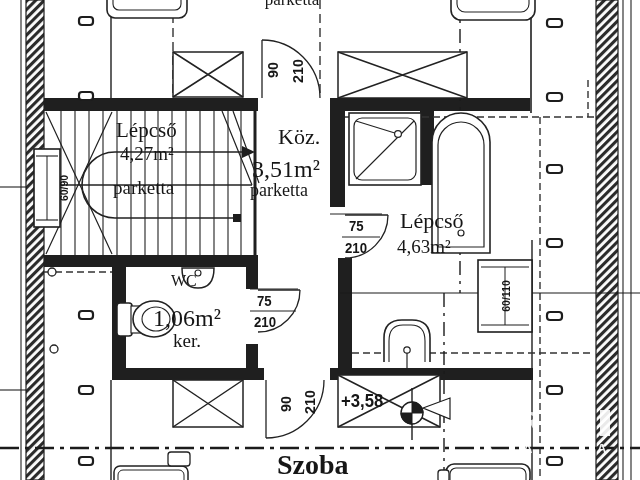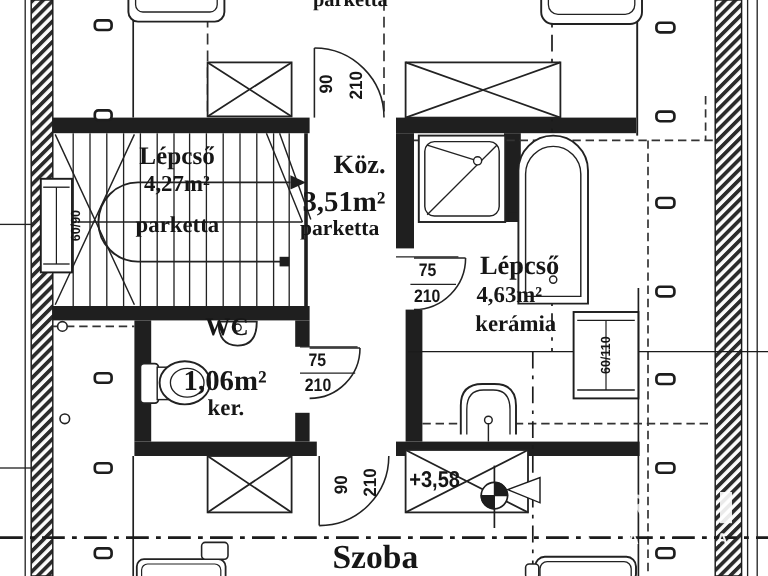--- a/index.html
+++ b/index.html
@@ -1,20 +1,20 @@
 <!DOCTYPE html>
 <html><head>
 <meta charset="utf-8">
 <style>
   html,body{margin:0;padding:0;background:#fff;}
   #stage{position:relative;width:640px;height:480px;overflow:hidden;background:#fff;
          font-family:"Liberation Serif",serif;color:#161616;}
   #stage svg{position:absolute;left:0;top:0;z-index:1;}
   .lbl{position:absolute;z-index:2;line-height:1;white-space:nowrap;
-       font-family:"Liberation Serif",serif;font-weight:700;color:#161616;}
+       font-family:"Liberation Serif",serif;font-weight:400;color:#161616;}
   .dim{font-family:"Liberation Sans",sans-serif;font-weight:600;transform:scaleX(.88);transform-origin:left top;}
   .rot{transform:translate(-50%,-50%) rotate(-90deg) scaleX(.95);transform-origin:center;}
   .wm{position:absolute;z-index:3;color:rgba(255,255,255,.92);
       font-family:"Liberation Sans",sans-serif;font-weight:700;}
   .wm-bar{position:absolute;z-index:3;background:rgba(255,255,255,.9);}
 </style>
 </head>
 <body>
 
 <div id="stage">
@@ -219,23 +219,22 @@
 <div class="lbl" style="left:116px;top:120px;font-size:21px">Lépcső</div>
 <div class="lbl" style="left:120px;top:144px;font-size:19px">4,27m²</div>
 <div class="lbl" style="left:113px;top:178px;font-size:19px">parketta</div>
 
 <div class="lbl" style="left:278px;top:126px;font-size:22px">Köz.</div>
 <div class="lbl" style="left:252px;top:157px;font-size:24px">3,51m²</div>
 <div class="lbl" style="left:250px;top:181px;font-size:18px">parketta</div>
 
 <div class="lbl" style="left:400px;top:210px;font-size:22px">Lépcső</div>
 <div class="lbl" style="left:397px;top:237px;font-size:19px">4,63m²</div>
-<div class="lbl" style="left:396px;top:261px;font-size:19px">kerámia</div>
-
-<div class="lbl" style="left:171px;top:262px;font-size:21px">WC</div>
+
+<div class="lbl" style="left:171px;top:273px;font-size:16px">WC</div>
 <div class="lbl" style="left:153px;top:306px;font-size:24px">1,06m²</div>
 <div class="lbl" style="left:173px;top:331px;font-size:19px">ker.</div>
 
 <div class="lbl" style="left:277px;top:451px;font-size:28px;font-weight:700">Szoba</div>
 <div class="lbl dim" style="left:341px;top:391px;font-size:19px">+3,58</div>
 
 <div class="lbl dim rot" style="left:272px;top:70px;font-size:15px">90</div>
 <div class="lbl dim rot" style="left:297px;top:71px;font-size:15px">210</div>
 <div class="lbl dim rot" style="left:285px;top:404px;font-size:15px">90</div>
 <div class="lbl dim rot" style="left:309px;top:402px;font-size:15px">210</div>

